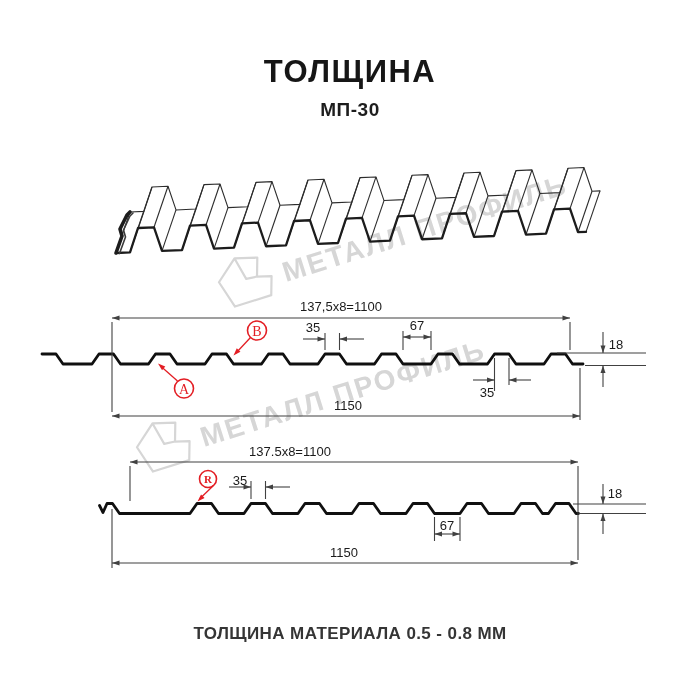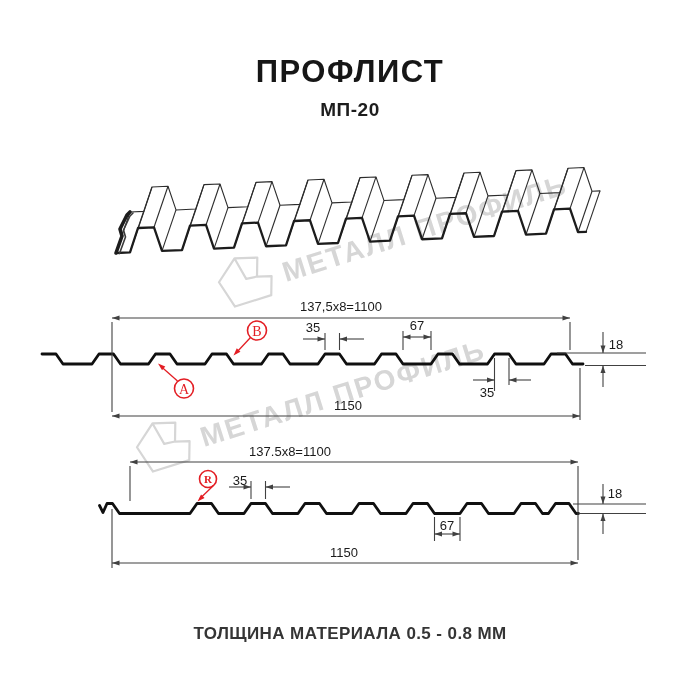--- a/index.html
+++ b/index.html
@@ -16,22 +16,22 @@
   text.mk{font-family:"Liberation Serif", serif;font-size:14px;fill:#e31e24;}
   text.mkr{font-family:"Liberation Serif", serif;font-size:11px;font-weight:bold;fill:#e31e24;}
   text.wm{font-family:"Liberation Sans", sans-serif;font-size:28px;font-weight:bold;
           letter-spacing:2px;fill:#d6d6d6;}
 </style>
 </head>
 <body>
 
 <div class="page">
 
-  <div class="title">ПРОФЛИСТ</div>
-  <div class="subtitle">МП-20</div>
+  <div class="title">ТОЛЩИНА</div>
+  <div class="subtitle">МП-30</div>
 
   <svg width="700" height="700" viewBox="0 0 700 700">
 
     <g>
       <g transform="translate(232,297) rotate(-17.5)">
         <path d="M0,10 L-8,-18 L14,-36 L36,-30 L30,-12 L44,-8 L38,10 Z M14,-36 L19,-13 L30,-12" fill="none" stroke="#d6d6d6" stroke-width="2.2" stroke-linejoin="round"></path>
         <text class="wm" x="56" y="2">МЕТАЛЛ ПРОФИЛЬ</text>
       </g>
       <g transform="translate(150,462) rotate(-17.5)">
         <path d="M0,10 L-8,-18 L14,-36 L36,-30 L30,-12 L44,-8 L38,10 Z M14,-36 L19,-13 L30,-12" fill="none" stroke="#d6d6d6" stroke-width="2.2" stroke-linejoin="round"></path>

